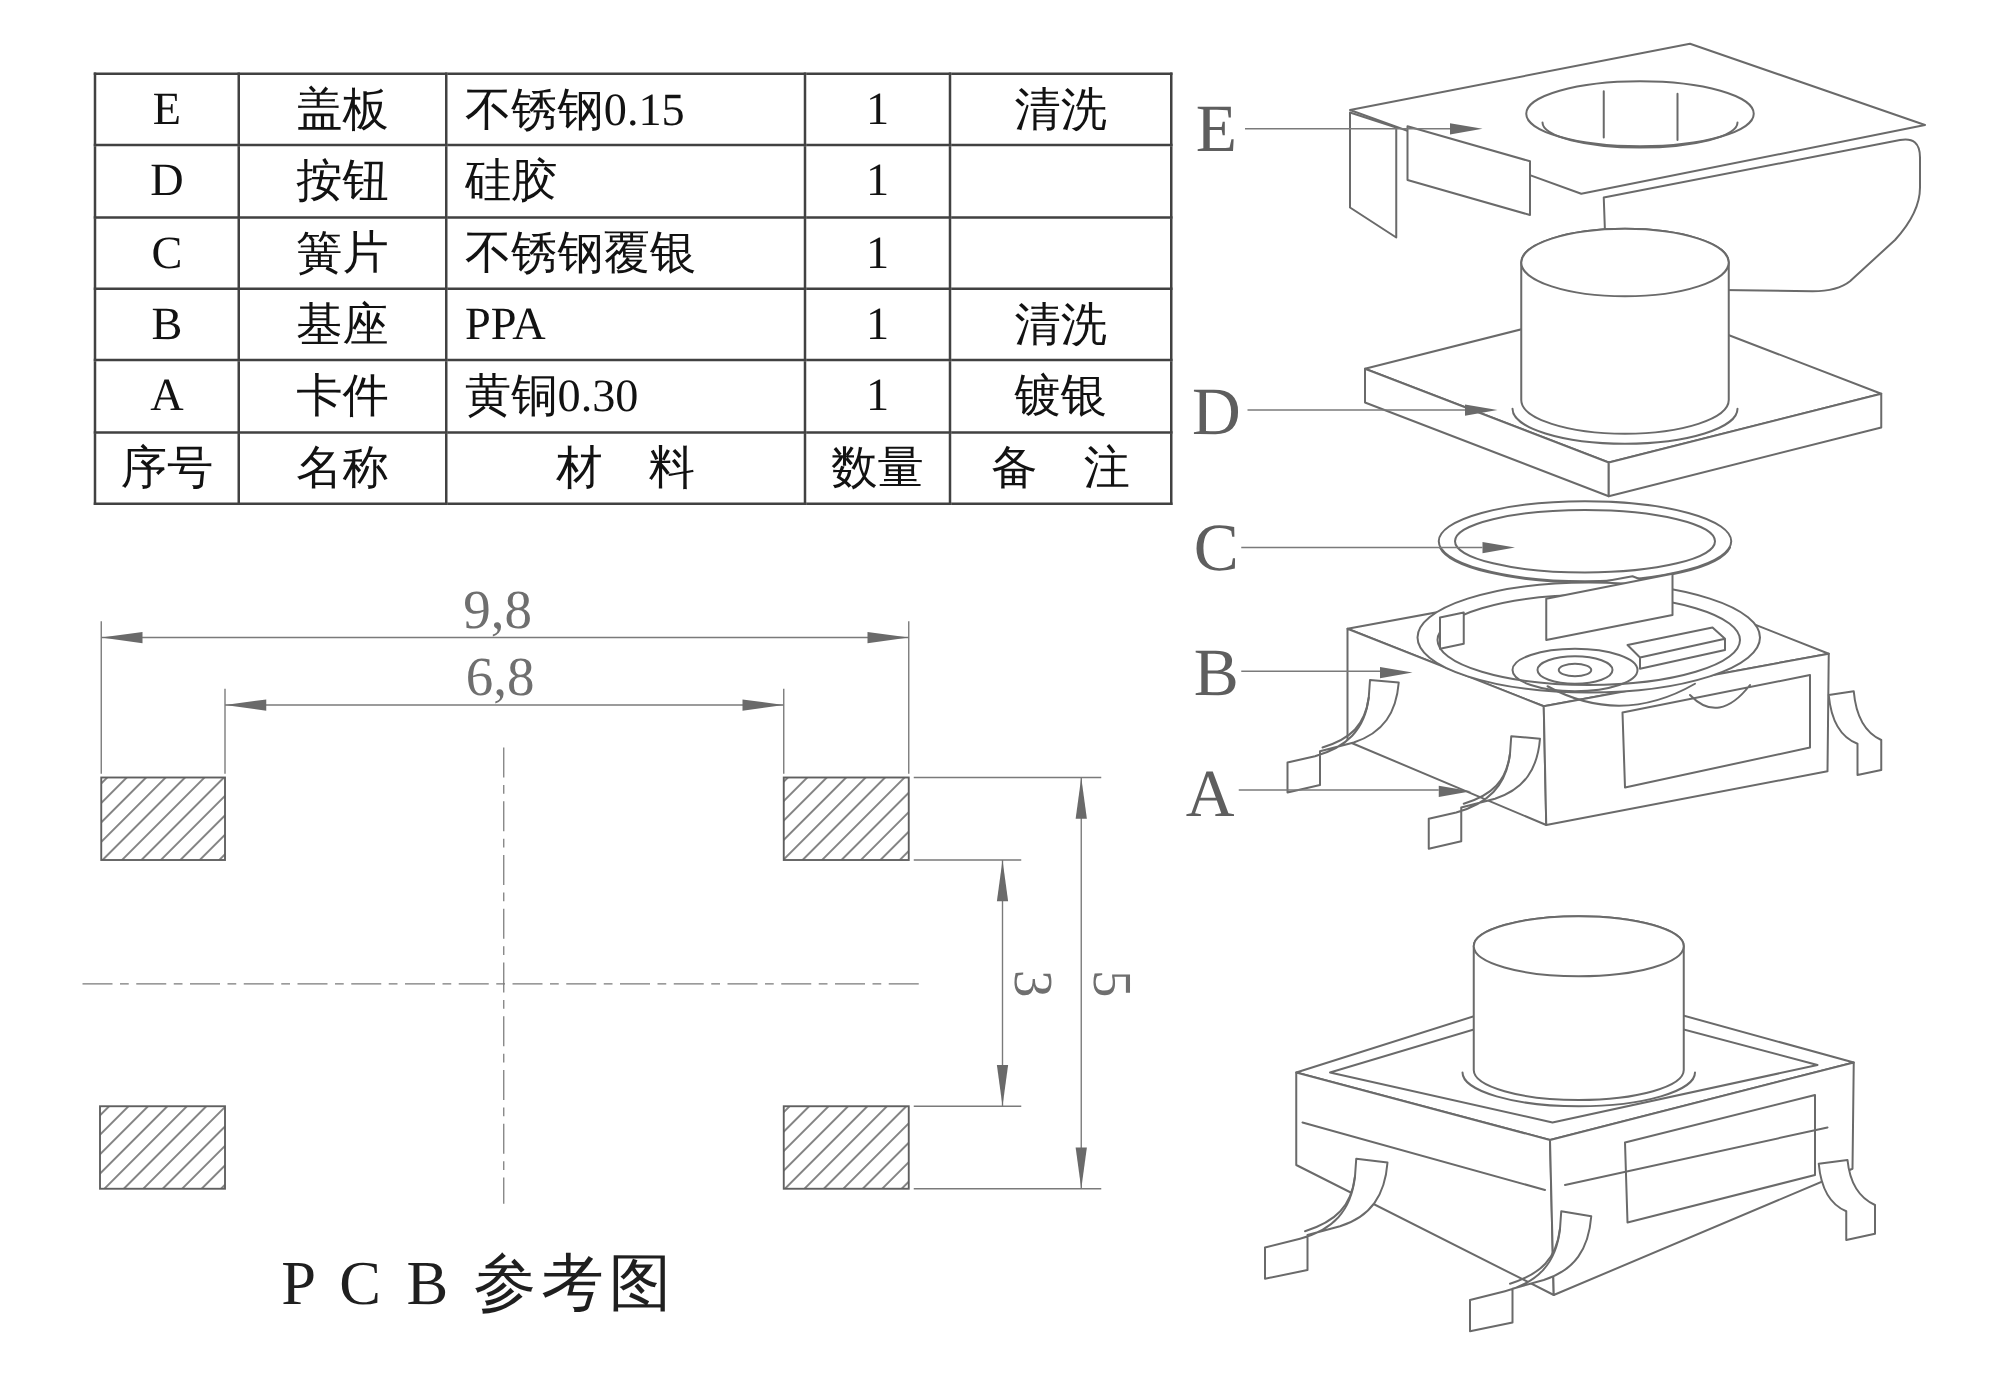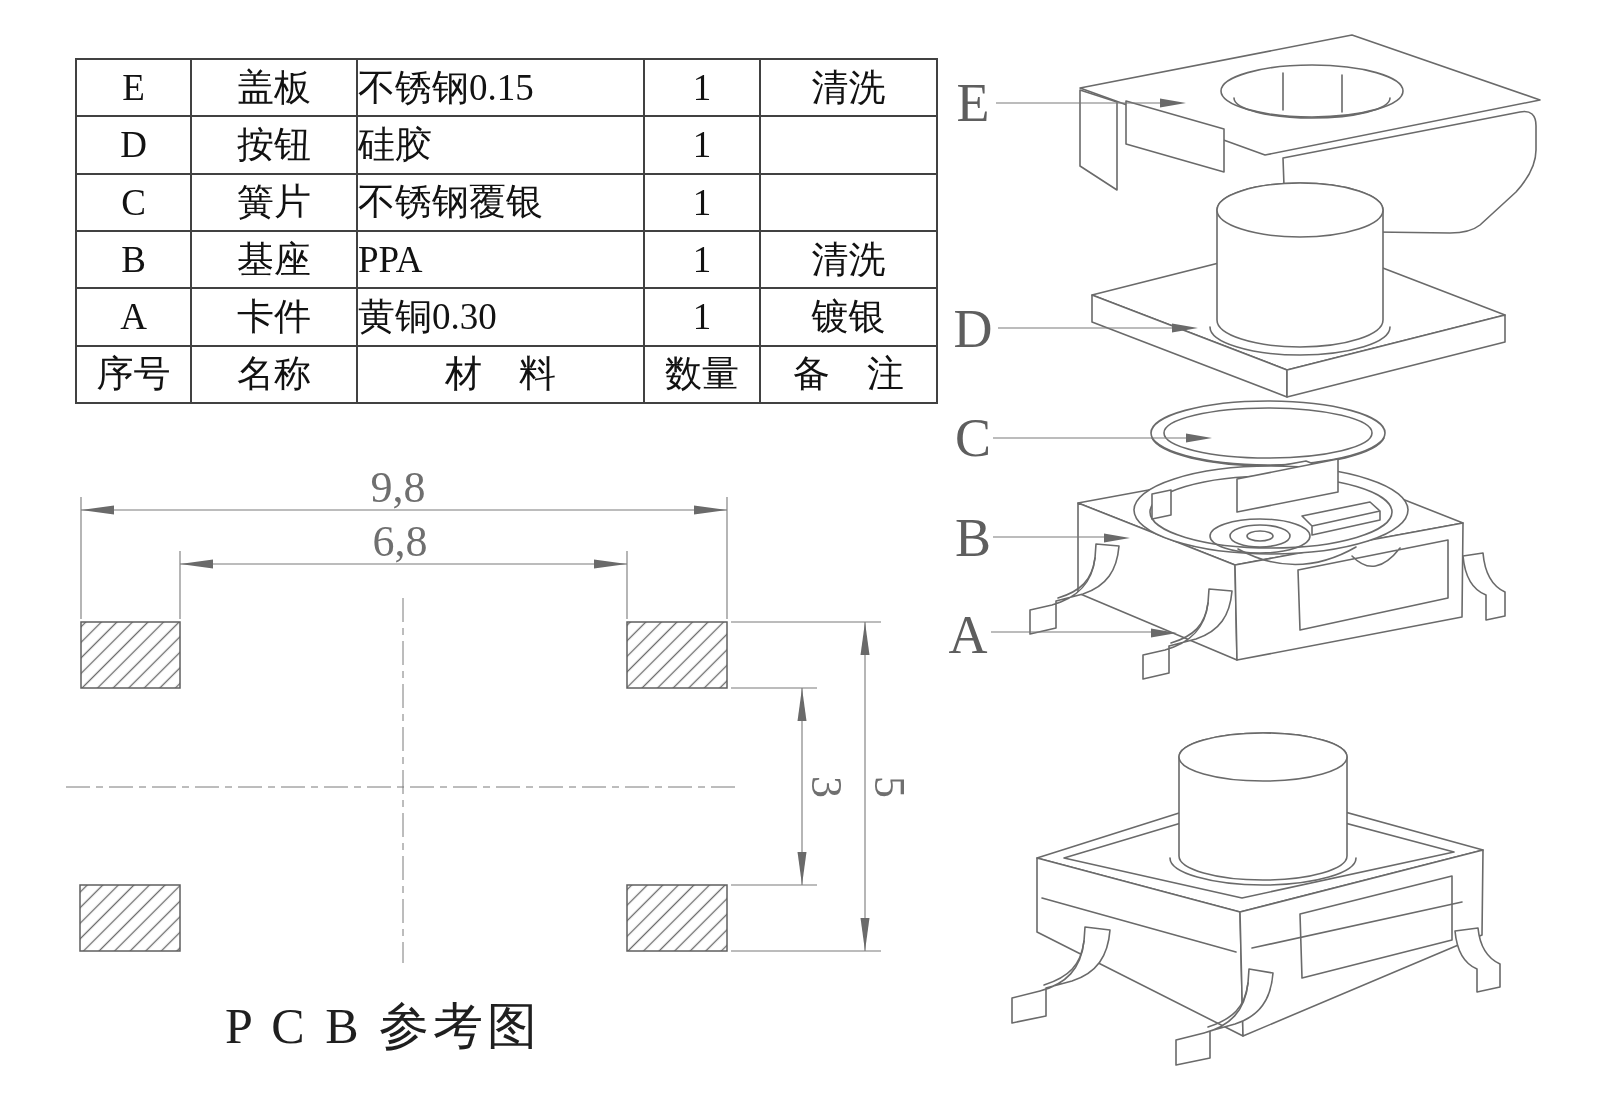--- a/index.html
+++ b/index.html
@@ -4,21 +4,21 @@
 <style>
   html,body{margin:0;padding:0;background:#fff;}
   .sheet{position:relative;width:1603px;height:1100px;background:#fff;overflow:hidden;
          font-family:"Liberation Serif","DejaVu Serif",serif;}
   svg.art{position:absolute;left:0;top:0;}
   
   table.bom{position:absolute;left:75px;top:58px;width:861px;height:346px;
             border-collapse:collapse;table-layout:fixed;}
   table.bom td{border:2px solid #414141;text-align:center;vertical-align:middle;
                font-size:37px;color:#121212;padding:0;overflow:hidden;white-space:nowrap;}
-  table.bom td.mat{text-align:left;}
+  table.bom td.mat{text-align:left;padding-left:14px;}
   table.bom td.matc{text-align:center;padding-left:0;}
   
   .ln{stroke:#6a6a6a;stroke-width:1.6;fill:none;stroke-linejoin:round;stroke-linecap:round;}
   .fw{stroke:#6a6a6a;stroke-width:1.6;fill:#ffffff;stroke-linejoin:round;}
   .thin{stroke:#7a7a7a;stroke-width:1.1;fill:none;}
   .cl{stroke:#7a7a7a;stroke-width:1;fill:none;stroke-dasharray:24 6 7 6;}
   .pad{fill:url(#hatch);stroke:#5f5f5f;stroke-width:1.5;}
   .arr{fill:#6a6a6a;stroke:none;}
   .dim{font-family:"Liberation Serif","DejaVu Serif",serif;font-size:44px;fill:#6f6f6f;}
   .lbl{font-family:"Liberation Serif","DejaVu Serif",serif;font-size:54px;fill:#5e5e5e;}

